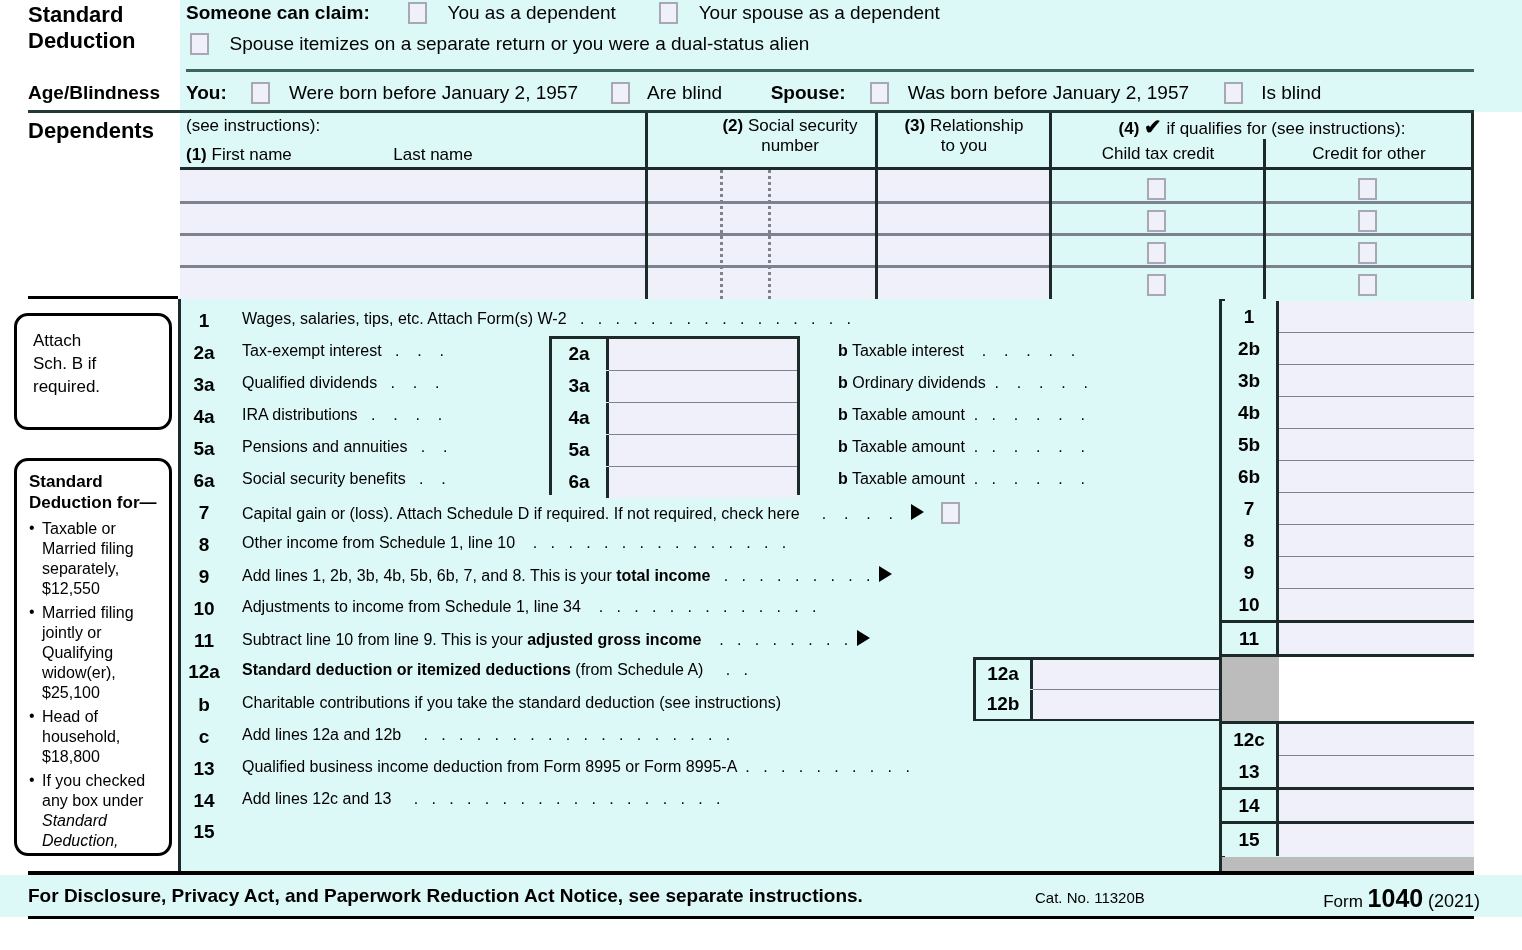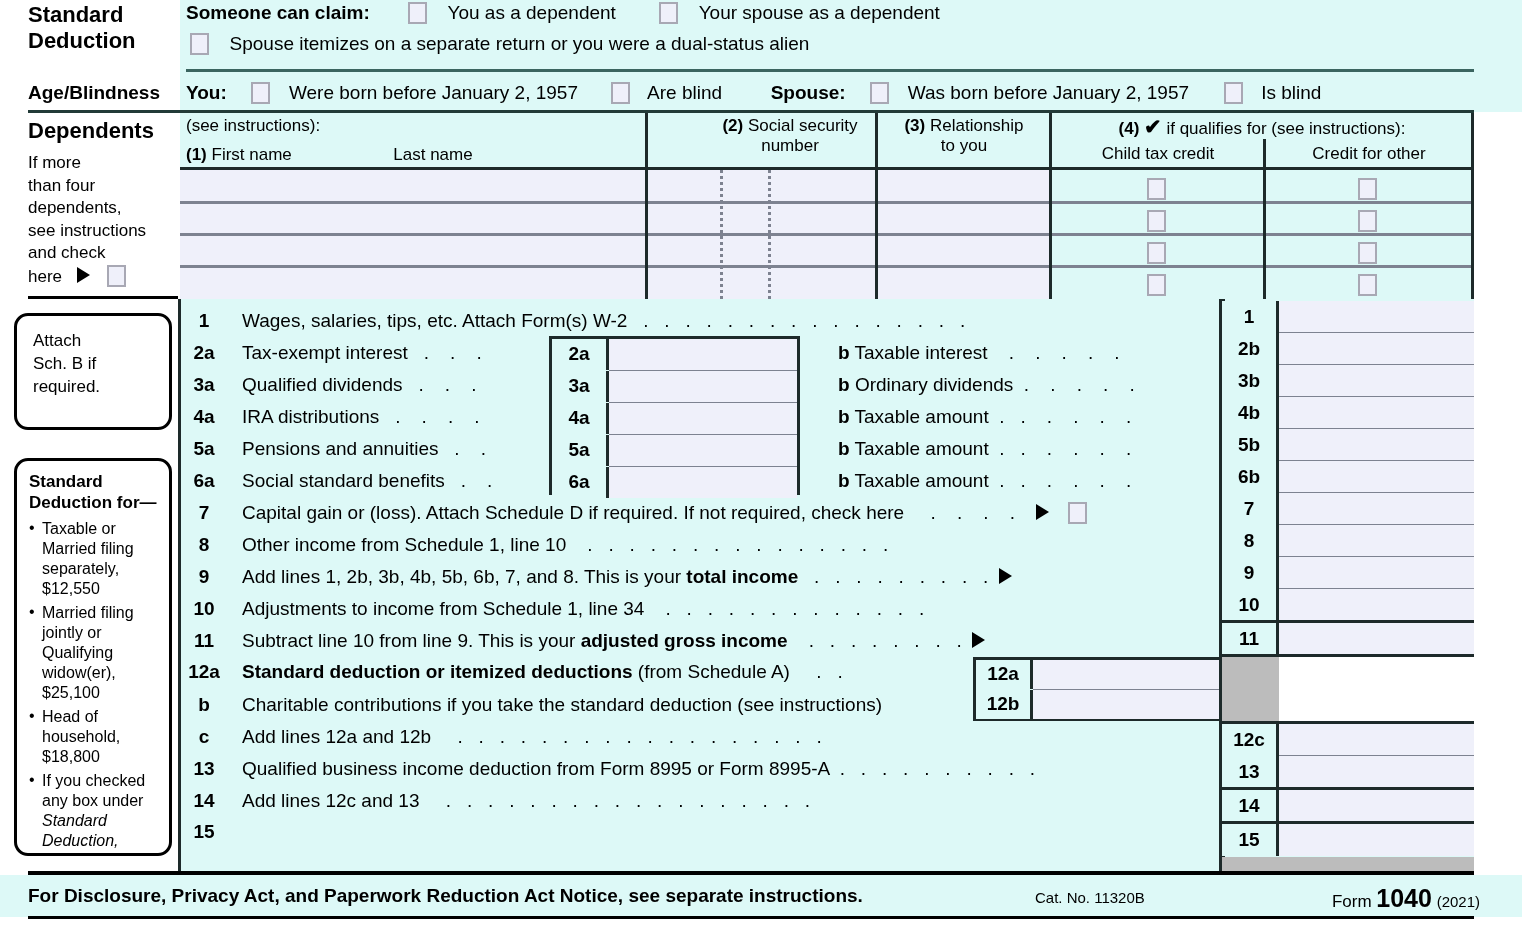--- a/index.html
+++ b/index.html
@@ -71,21 +71,21 @@
   .dep-vline { position:absolute; background:#1d2a2a; width:3px; }
   .dep-vdot { position:absolute; width:0; border-left:3px dotted #7d8290; }
   .dep-hhead-rule { position:absolute; background:#1d2a2a; height:3px; }
 
   
   #income { left:180px; top:299px; width:1294px; height:572px; background:#ddf9f7; }
   #income-left-edge { left:178px; top:299px; width:3px; height:572px; background:#1d2a2a; }
 
   .ln {
     position:absolute;
-    font-size:19px;
+    font-size:16px;
     white-space:nowrap;
   }
   .ln-num {
     position:absolute;
     font-size:19px; font-weight:bold;
     text-align:center;
     width:48px;
   }
 
   
@@ -136,21 +136,21 @@
   #sdfor-box li { position:relative; padding-left:13px; margin-bottom:4px; font-size:16px; line-height:1.25; }
   #sdfor-box li:before { content:"\2022"; position:absolute; left:0; top:-1px; font-size:16px; }
 
   
   #footer-rule { left:28px; top:871px; width:1446px; height:4px; background:#000; }
   #footer { left:0px; top:875px; width:1522px; height:42px; background:#ddf9f7; }
   #footer-left { left:28px; top:885px; font-size:19px; font-weight:bold; }
   #footer-cat { left:1035px; top:889px; font-size:15px; }
   #footer-form { right:42px; top:884px; font-size:17px; text-align:right; }
   #footer-form .big { font-size:25px; font-weight:bold; }
-  #footer-form .yr { font-size:15px;margin-top:23px; }
+  #footer-form .yr { font-size:18px;margin-top:23px; }
   #footer-bottomrule { left:28px; top:916px; width:1446px; height:3px; background:#000; }
   #page-white-bottom { left:0; top:919px; width:1522px; height:31px; background:#fff; }
 </style>
 </head>
 <body>
 
 <div class="form">
 
   <div class="abs teal" id="sd-right"></div>
 
@@ -199,34 +199,20 @@
     <span style="display:inline-block;width:8px"></span>
     <span>Was born before January 2, 1957</span>
     <span style="display:inline-block;width:24px"></span>
     <span class="cb"></span>
     <span style="display:inline-block;width:8px"></span>
     <span>Is blind</span>
   </div>
   <div class="abs" id="ab-underline"></div>
 
   <div class="abs" id="dep-label">Dependents</div>
-  <div class="abs" id="dep-note">
-    <div>If more</div>
-    <div>than four</div>
-    <div>dependents,</div>
-    <div>see instructions</div>
-    <div>and check</div>
-    <div class="cbwrap">
-      <span>here</span>
-      <span style="display:inline-block;width:5px"></span>
-      <span class="arrow"></span>
-      <span style="display:inline-block;width:8px"></span>
-      <span class="cb"></span>
-    </div>
-  </div>
   <div class="abs" id="dep-left-rule"></div>
 
   <div class="abs" id="dep-table">
 
     <div class="dep-head" style="left:0;top:0;width:1294px;height:57px;"></div>
 
     <div class="abs" style="left:6px;top:3px;font-size:17px;">(see instructions):</div>
     <div class="abs" style="left:6px;top:32px;font-size:17px;white-space:nowrap;">
       <span class="b">(1)</span>
       <span>First name</span>
@@ -336,21 +322,21 @@
   </div>
   <div class="abs ln" style="left:242px;top:406px;">
     <span>IRA distributions</span>
     <span class="leader">&nbsp; .&nbsp; &nbsp; .&nbsp; &nbsp; .&nbsp; &nbsp; .</span>
   </div>
   <div class="abs ln" style="left:242px;top:438px;">
     <span>Pensions and annuities</span>
     <span class="leader">&nbsp; .&nbsp; &nbsp; .</span>
   </div>
   <div class="abs ln" style="left:242px;top:470px;">
-    <span>Social standard benefits</span>
+    <span>Social security benefits</span>
     <span class="leader">&nbsp; .&nbsp; &nbsp; .</span>
   </div>
 
   <div class="abs ln" style="left:838px;top:374px;">
     <span class="b">b</span>
     <span>Ordinary dividends</span>
     <span class="leader">&nbsp;.&nbsp; &nbsp; .&nbsp; &nbsp; .&nbsp; &nbsp; .&nbsp; &nbsp; .</span>
   </div>
   <div class="abs ln" style="left:838px;top:342px;">
     <span class="b">b</span>

